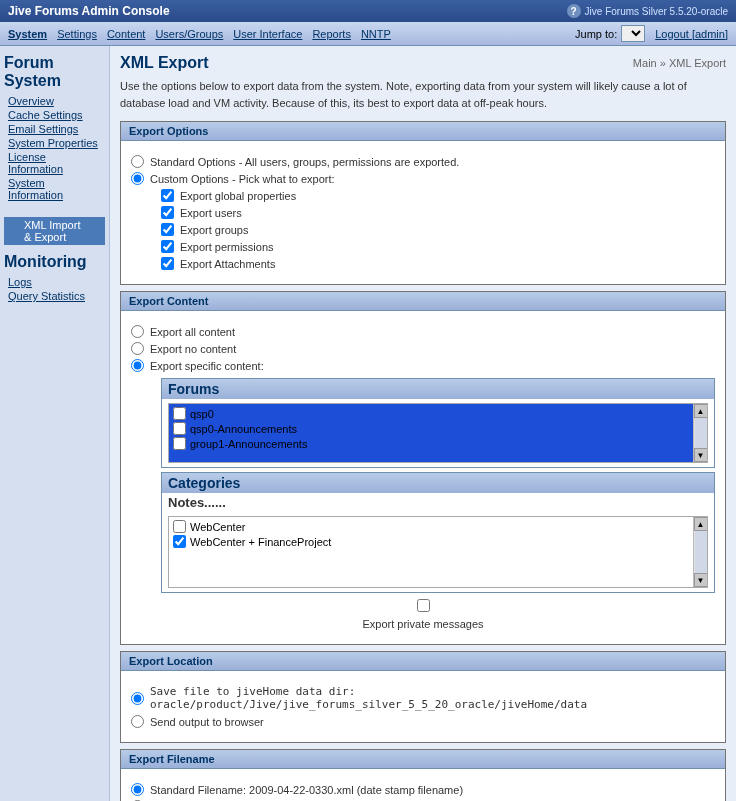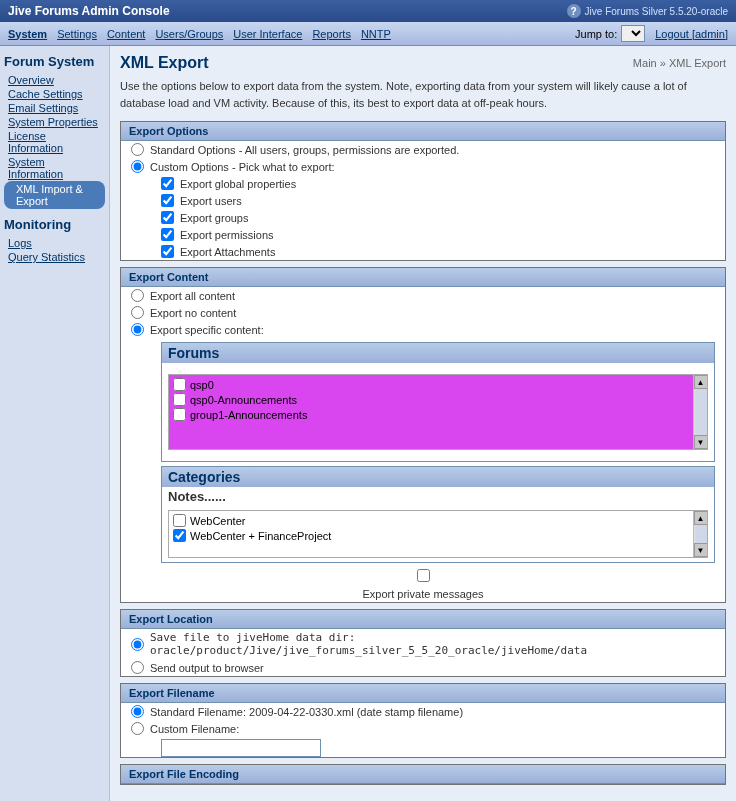--- a/index.html
+++ b/index.html
@@ -49,30 +49,30 @@
     #layout { display: flex; min-height: 779px; }
 
     
     #sidebar {
       width: 110px; min-width: 110px;
       background: #d6dff0;
       padding: 8px 4px;
       border-right: 1px solid #b0c0d8;
     }
     .sidebar-section-title {
-      font-weight: bold; font-size: 13px; color: #003366;
+      font-weight: bold; font-size: 16px; color: #003366;
       margin-bottom: 4px; margin-top: 8px;
     }
     .sidebar-item {
       font-size: 11px; color: #003366; text-decoration: underline;
       cursor: pointer; padding: 1px 4px; display: block;
     }
     .sidebar-item.active {
       background: #4a7ab8; color: white; text-decoration: none;
-      border-radius: 8px; padding: 2px 12px;
+      border-radius: 0; padding: 2px 20px; margin-top: 15px;
     }
     .sidebar-section-title:first-child { margin-top: 0; }
 
     
     #main {
       flex: 1;
       padding: 8px 10px;
       background: #e8eef8;
     }
 
@@ -93,21 +93,21 @@
       border: 1px solid #737373;
       background: white;
       margin-bottom: 6px;
     }
     .section-header {
       background: linear-gradient(to bottom, #b8cce8, #9ab0d8);
       padding: 3px 8px;
       font-size: 11px; font-weight: bold; color: #003366;
       border-bottom: 1px solid #7090b0;
     }
-    .section-body { padding: 0 10px; }
+    .section-body { padding: 12px 10px; }
     .section-row {
       display: flex; align-items: center; padding: 2px 0; gap: 6px;
     }
     .section-row label { font-size: 11px; color: #333; }
 
     
     input[type="radio"] { cursor: pointer; }
     input[type="checkbox"] { cursor: pointer; }
 
     
@@ -253,21 +253,21 @@
           <input type="radio" name="content_option" style="">
           <label>Export no content</label>
         </div>
         <div class="section-row">
           <input type="radio" name="content_option" checked="" style="">
           <label>Export specific content:</label>
         </div>
 
         <div class="forums-box">
           <div class="forums-box-header">Forums</div>
-          <div style="position: relative; margin: 11px 6px; height: 76px; border: 1px solid #aaa; overflow: hidden; background: #d946ef;">
+          <div style="position: relative; margin: 4px 6px; height: 60px; border: 1px solid #aaa; overflow: hidden; background: #1d4ed8;">
             <div style="padding: 2px; padding-right: 16px;">
               <div class="forum-item">
                 <input type="checkbox" style="">
                 <span>qsp0</span>
               </div>
               <div class="forum-item">
                 <input type="checkbox" style="">
                 <span>qsp0-Announcements</span>
               </div>
               <div class="forum-item">
@@ -279,21 +279,21 @@
               <div class="scroll-btn">▲</div>
               <div style="flex:1; background: #d0d8e8; width: 12px;"></div>
               <div class="scroll-btn">▼</div>
             </div>
           </div>
         </div>
 
         <div class="forums-box">
           <div class="forums-box-header">Categories</div>
           <div class="categories-note">Notes......</div>
-          <div style="position: relative; margin: 4px 6px; height: 48px; border: 1px solid #aaa; overflow: hidden; background: white;">
+          <div style="position: relative; margin: 4px 6px; height: 72px; border: 1px solid #aaa; overflow: hidden; background: white;">
             <div style="padding: 2px; padding-right: 16px;">
               <div class="forum-item">
                 <input type="checkbox" style="">
                 <span>WebCenter</span>
               </div>
               <div class="forum-item">
                 <input type="checkbox" checked="" style="">
                 <span>WebCenter + FinanceProject</span>
               </div>
             </div>

